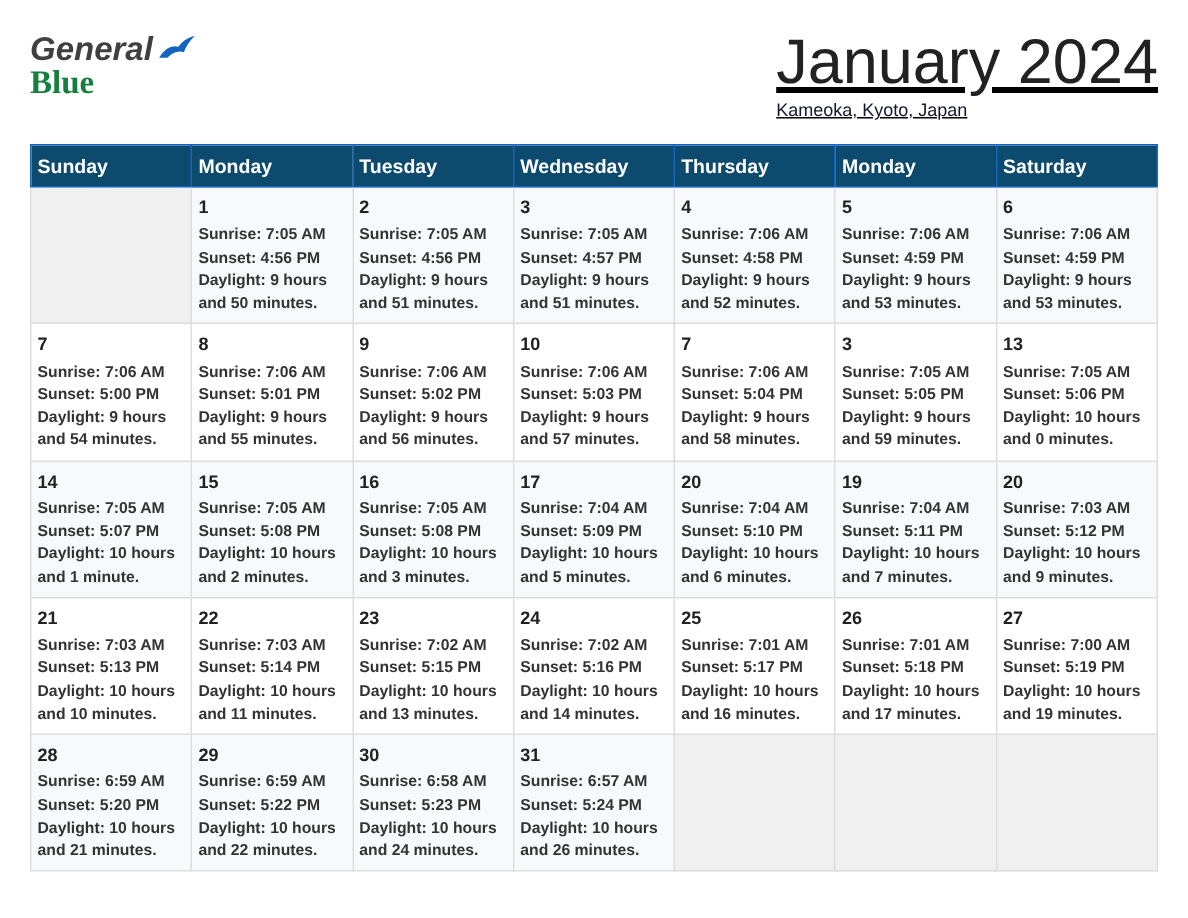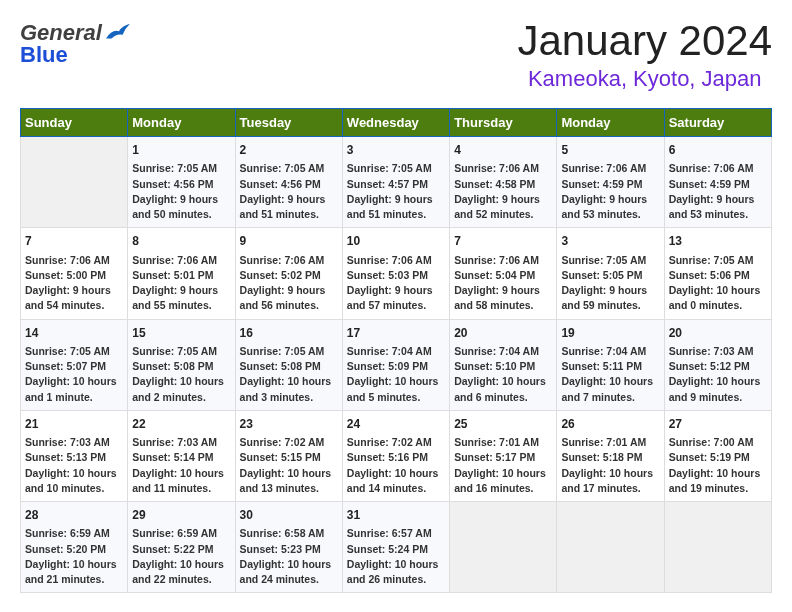--- a/index.html
+++ b/index.html
@@ -28,40 +28,41 @@
     .logo-text span {
       color: #404040;
       font-style: italic;
     }
     .logo-bird {
       width: 28px;
       height: 22px;
       margin-left: 2px;
     }
     .title-block {
-      text-align: center;
+      text-align: left;
+      text-decoration: underline;
     }
     .month-title {
       font-size: 42px;
       font-weight: 300;
       color: #222;
       line-height: 1;
     }
     .location {
-      font-size: 22px;
-      color: #6d28d9;
+      font-size: 12px;
+      color: #0f172a;
       margin-top: 4px;
     }
     table {
       width: 100%;
       border-collapse: collapse;
       font-size: 11px;
     }
     thead tr {
-      background-color: #4d7c0f;
+      background-color: #0c4a6e;
       color: #fff;
     }
     thead th {
       padding: 6px 4px;
       text-align: left;
       font-size: 13px;
       font-weight: 600;
       border: 1px solid #1565c0;
     }
     tbody tr {
@@ -103,21 +104,21 @@
   <div class="logo">
     <div>
       <div style="display:flex;align-items:center;">
         <span class="logo-text">
           <span>General</span>
         </span>
         <svg class="logo-bird" viewBox="0 0 30 24" xmlns="http://www.w3.org/2000/svg">
           <path d="M2 18 Q8 8 16 10 Q20 4 28 2 Q22 8 20 14 Q14 12 8 18 Z" fill="#1565c0"></path>
         </svg>
       </div>
-      <div style="font-size:22px;font-weight:bold;color:#1d4ed8;margin-top:-4px;">Blue</div>
+      <div style="font-size:22px;font-weight:bold;color:#15803d;margin-top:-4px;font-family:Liberation Serif, serif;">Blue</div>
     </div>
   </div>
   <div class="title-block">
     <div class="month-title">January 2024</div>
     <div class="location">Kameoka, Kyoto, Japan</div>
   </div>
 </div>
 
 <table>
   <thead>

